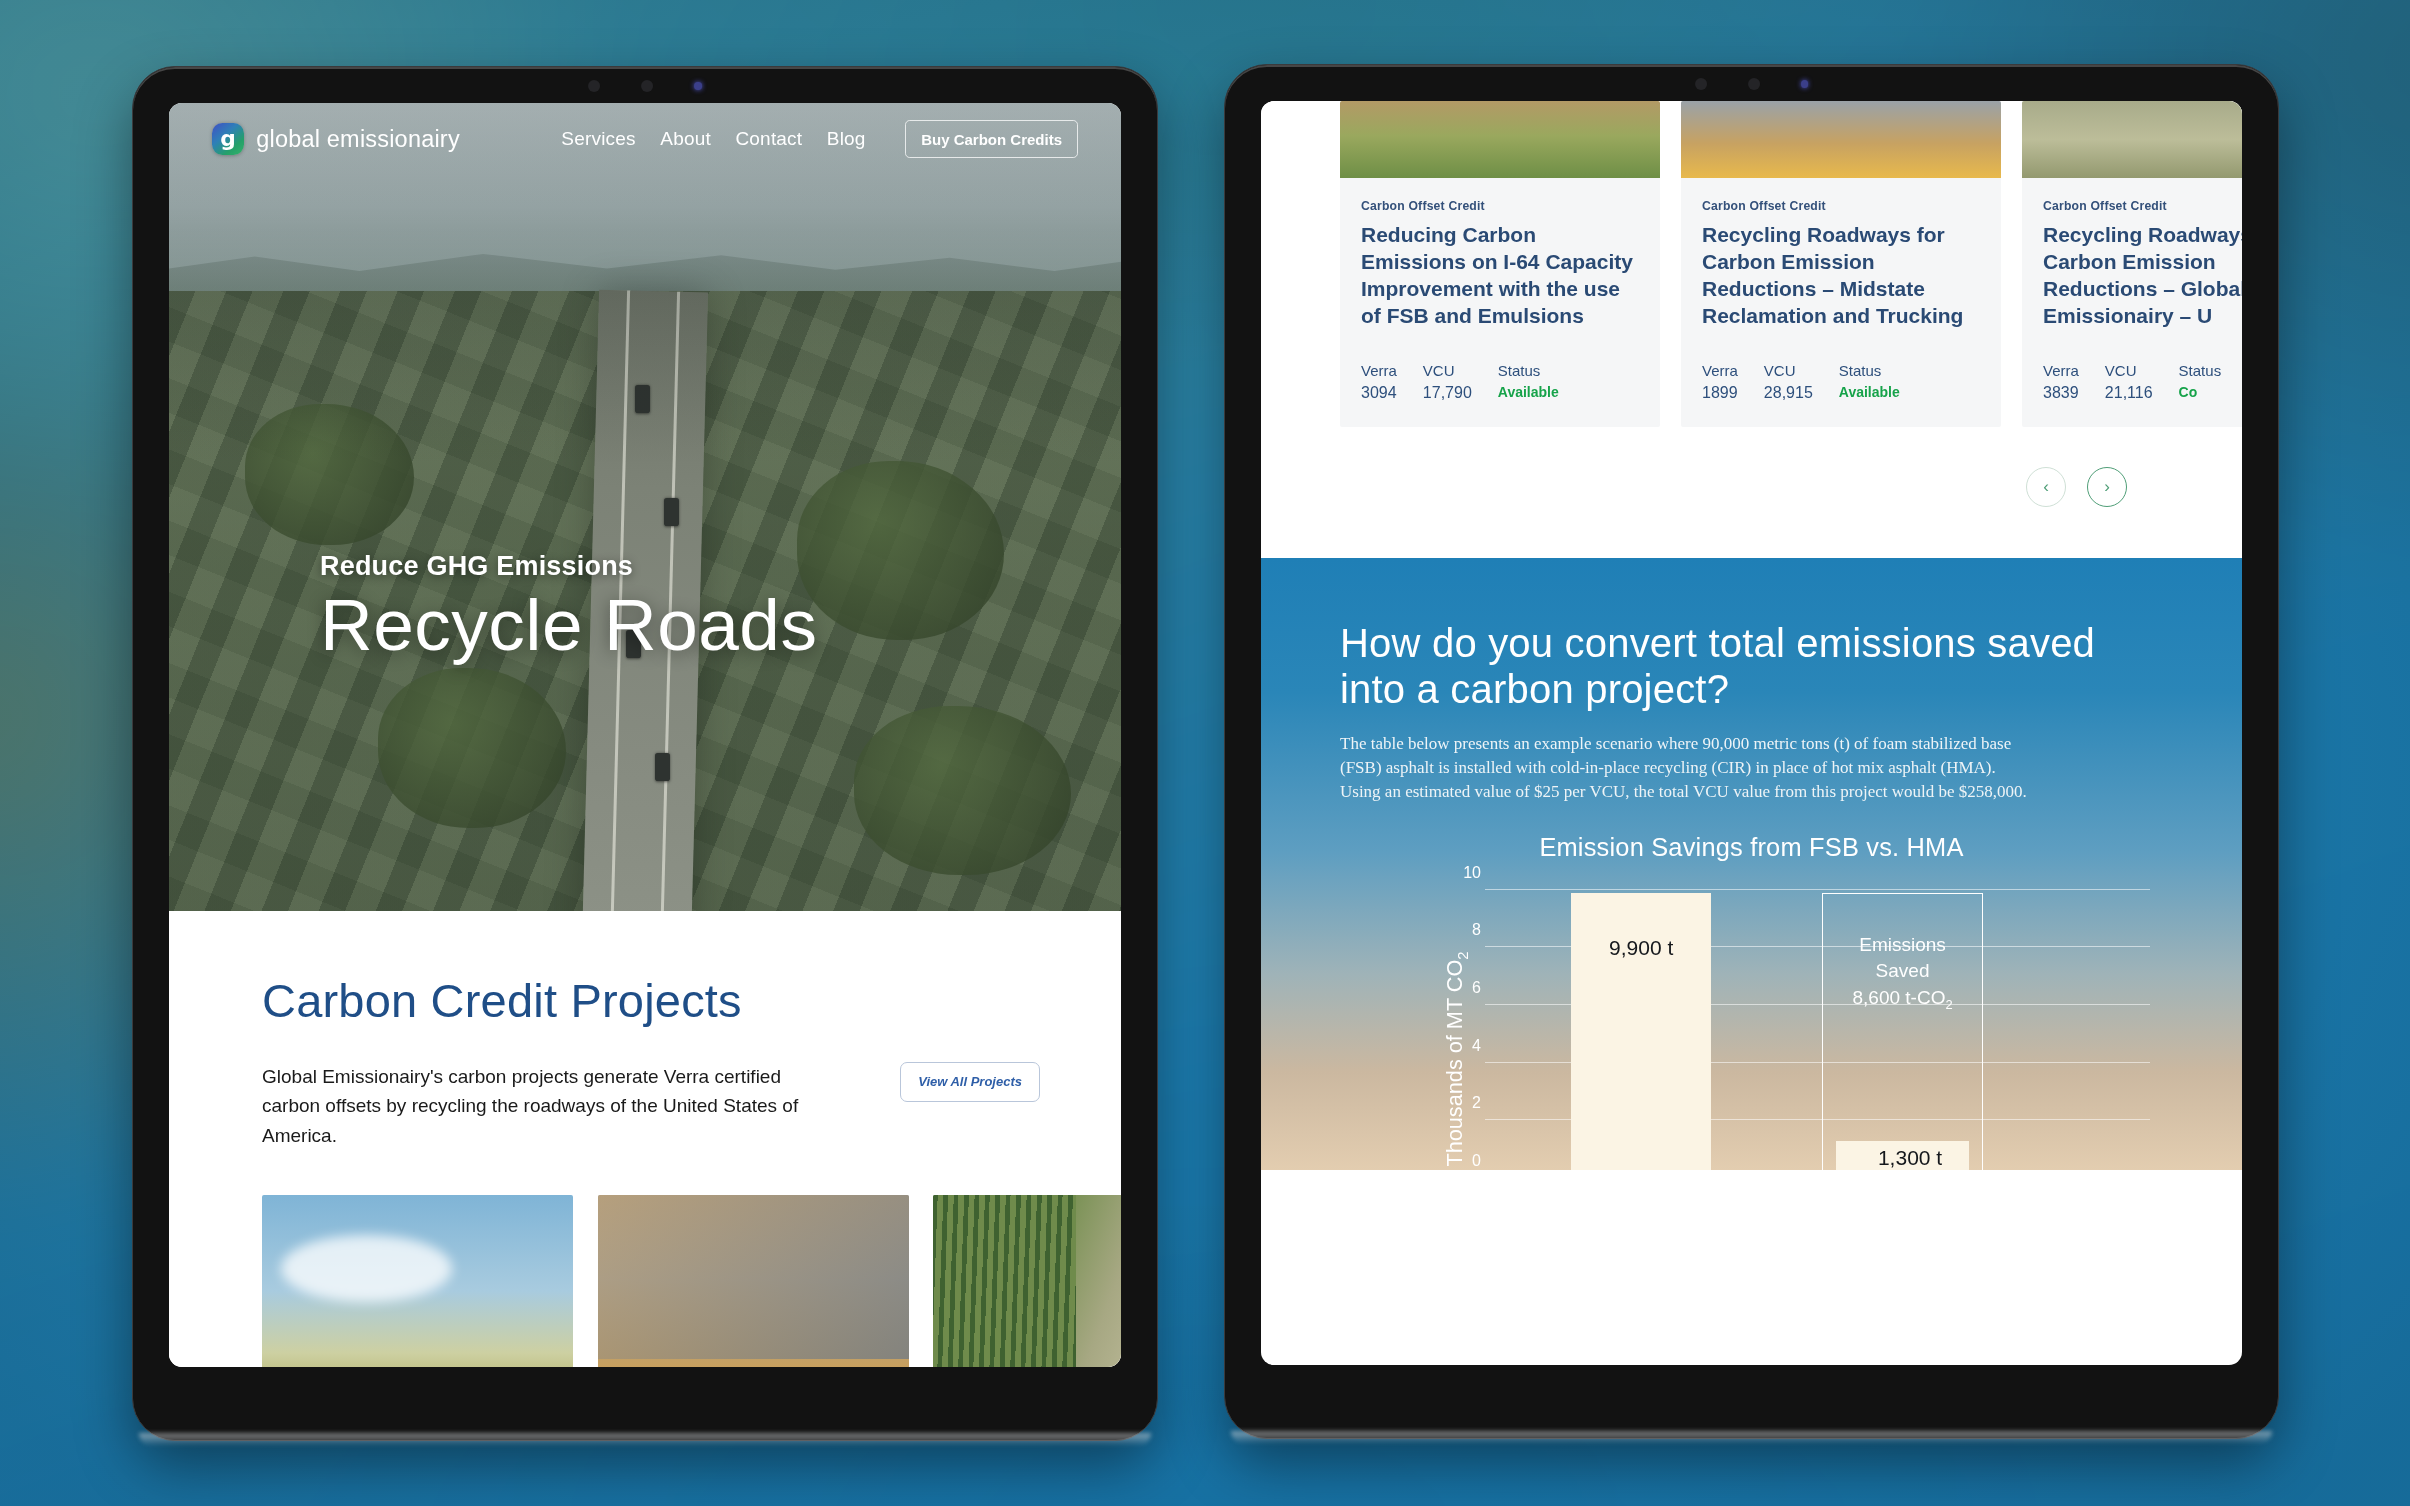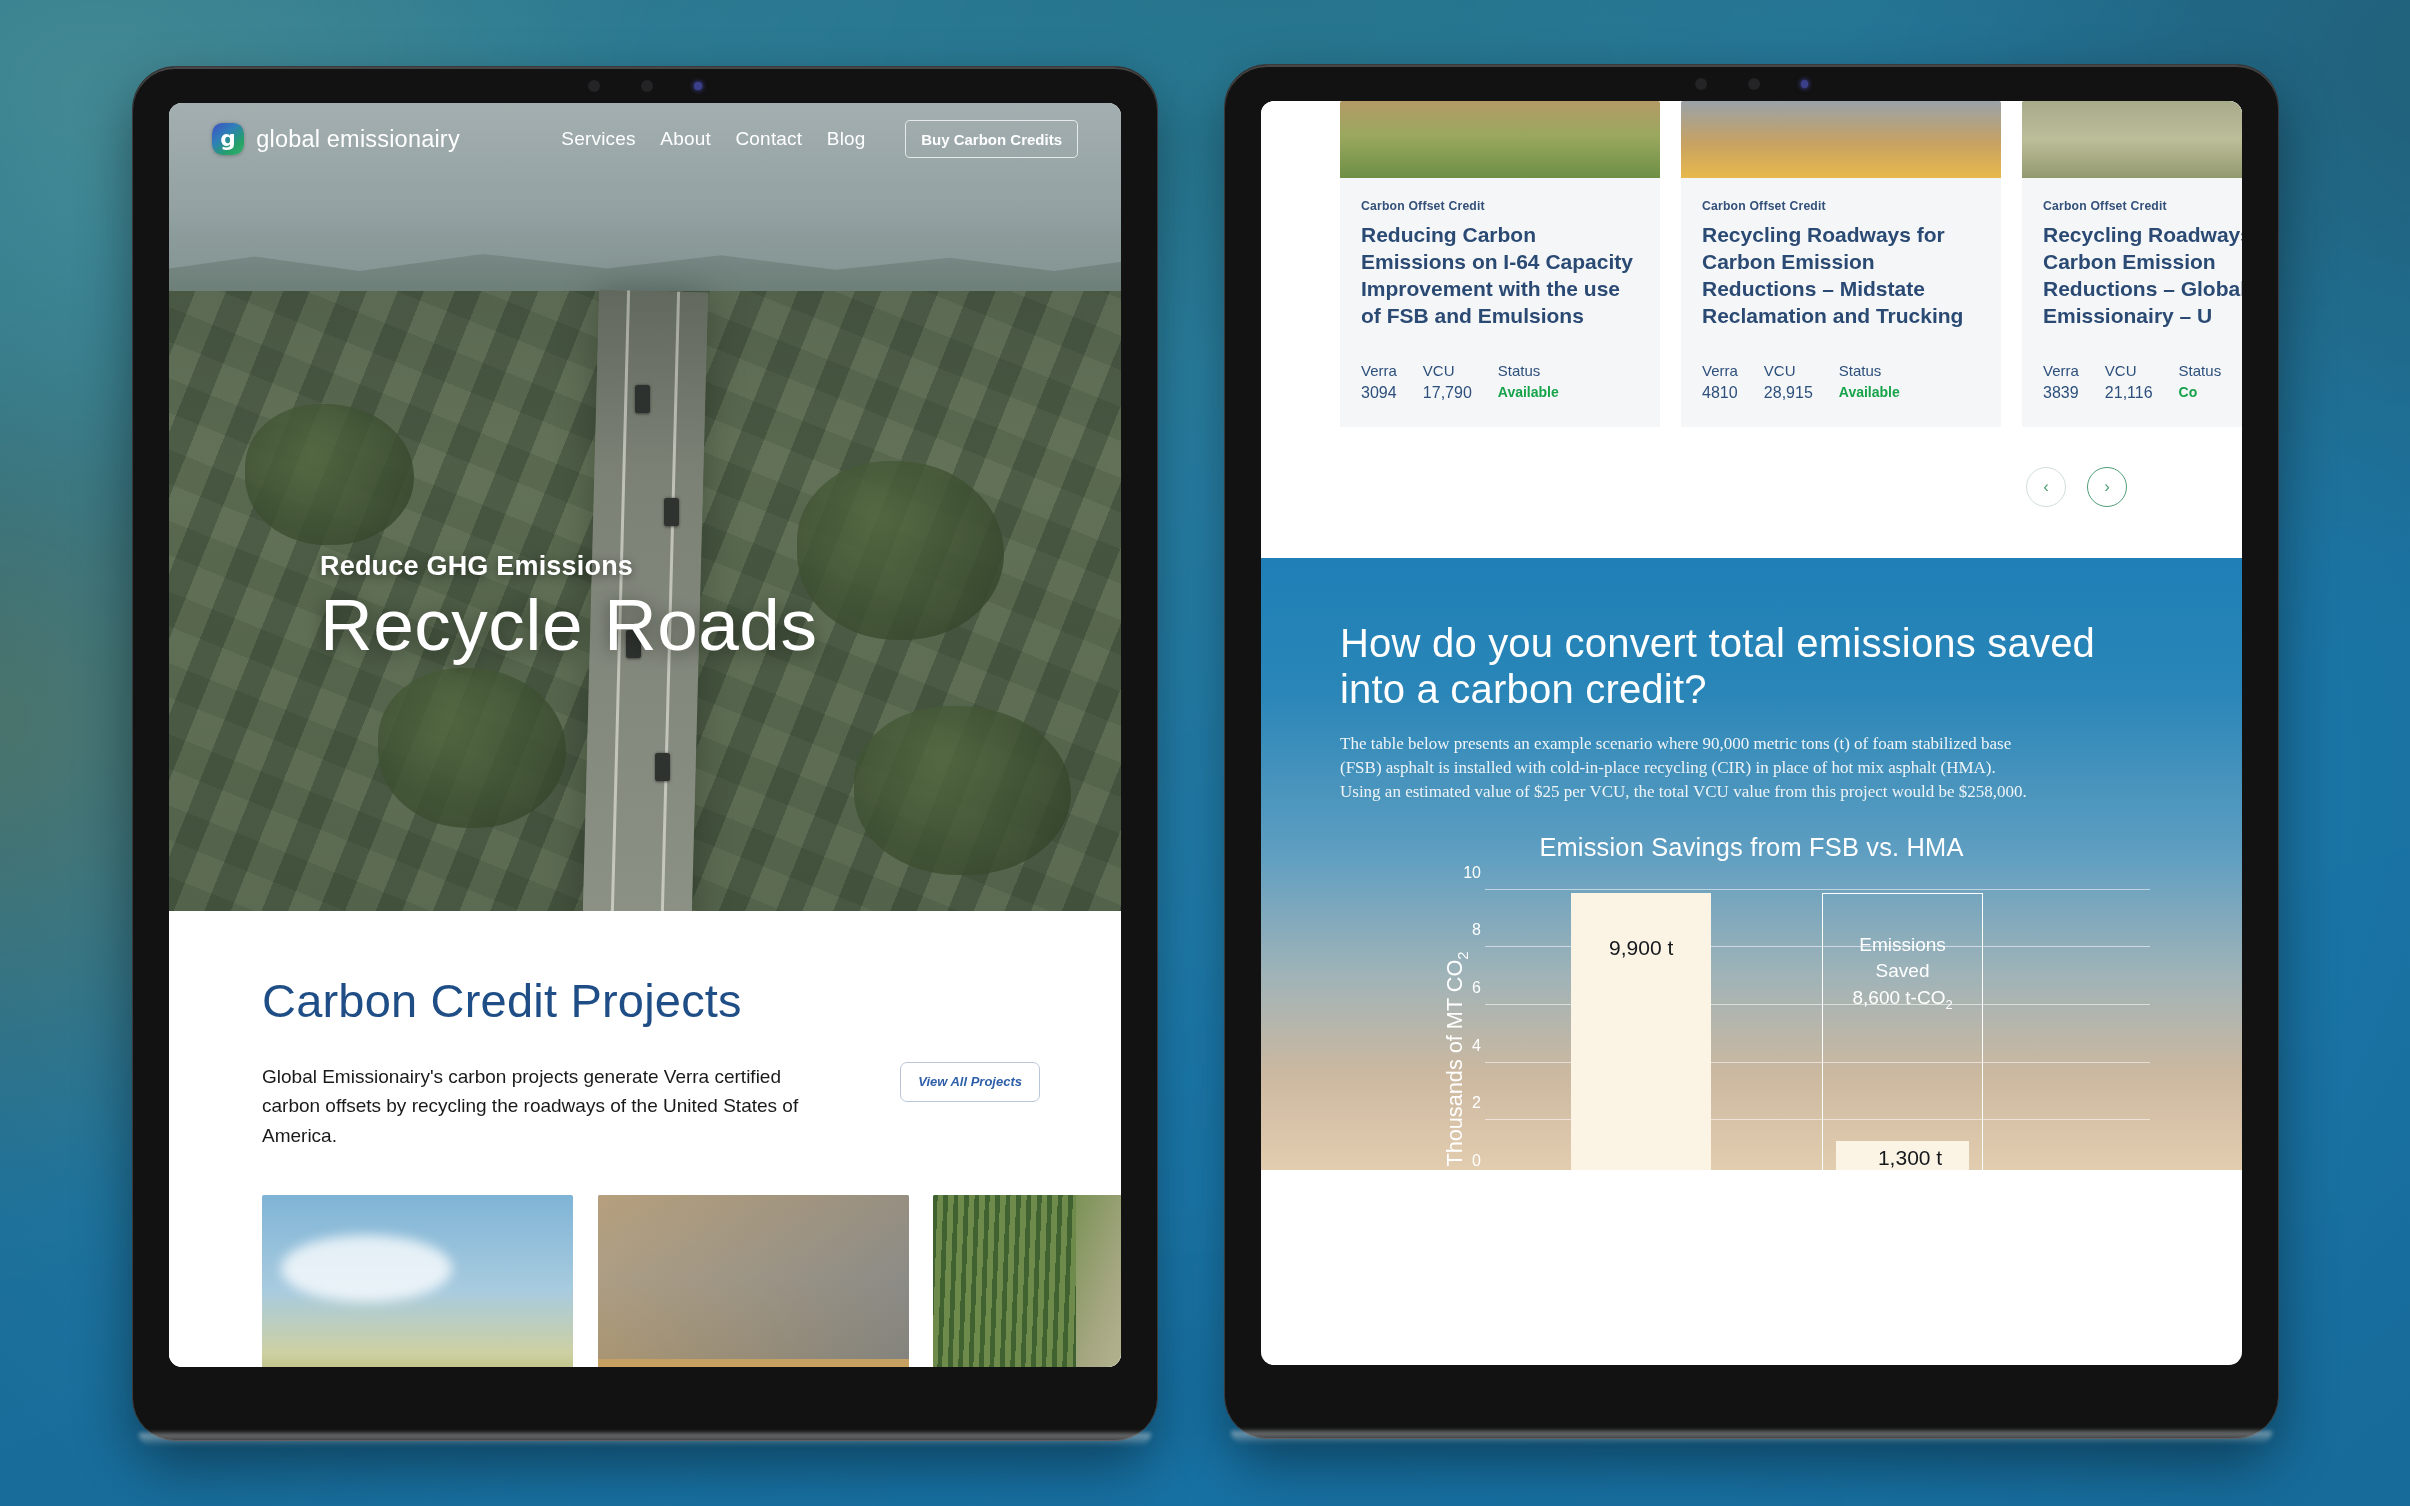--- a/index.html
+++ b/index.html
@@ -318,21 +318,21 @@
           </div>
 
           <div class="pcard">
             <div class="pcard-img pc2"></div>
             <div class="pcard-body">
               <div class="pc-kicker">Carbon Offset Credit</div>
               <div class="pc-title">Recycling Roadways for Carbon Emission Reductions – Midstate Reclamation and Trucking</div>
               <div class="pc-meta">
                 <div class="col">
                   <div class="k">Verra</div>
-                  <div class="v">4810</div>
+                  <div class="v">1899</div>
                 </div>
                 <div class="col">
                   <div class="k">VCU</div>
                   <div class="v">28,915</div>
                 </div>
                 <div class="col">
                   <div class="k">Status</div>
                   <div class="v ok">Available</div>
                 </div>
               </div>
@@ -363,21 +363,21 @@
 
         </div>
 
         <div class="carousel-nav">
           <div class="cbtn">‹</div>
           <div class="cbtn active">›</div>
         </div>
       </div>
 
       <div class="blue-panel">
-        <div class="bp-title">How do you convert total emissions saved into a carbon credit?</div>
+        <div class="bp-title">How do you convert total emissions saved into a carbon project?</div>
         <div class="bp-para">The table below presents an example scenario where 90,000 metric tons (t) of foam stabilized base (FSB) asphalt is installed with cold-in-place recycling (CIR) in place of hot mix asphalt (HMA). Using an estimated value of $25 per VCU, the total VCU value from this project would be $258,000.</div>
 
         <div class="chart-wrap">
           <div class="chart-title">Emission Savings from FSB vs. HMA</div>
           <div class="chart-area">
             <div class="ylabel">
               <span>Thousands of MT CO</span><sub>2</sub>
             </div>
             <div class="plot" id="plot">
                 <div class="ytick" style="bottom: -0.9px;">0</div>

